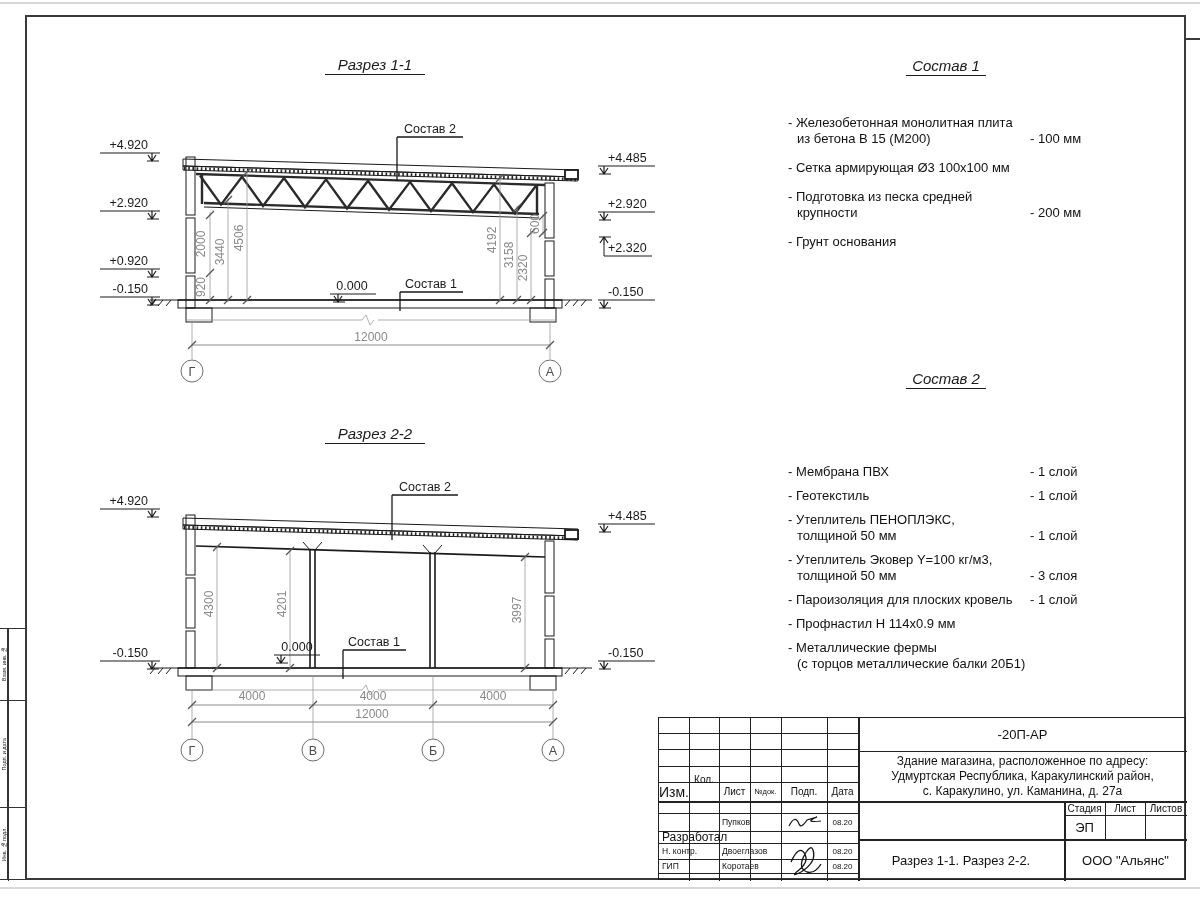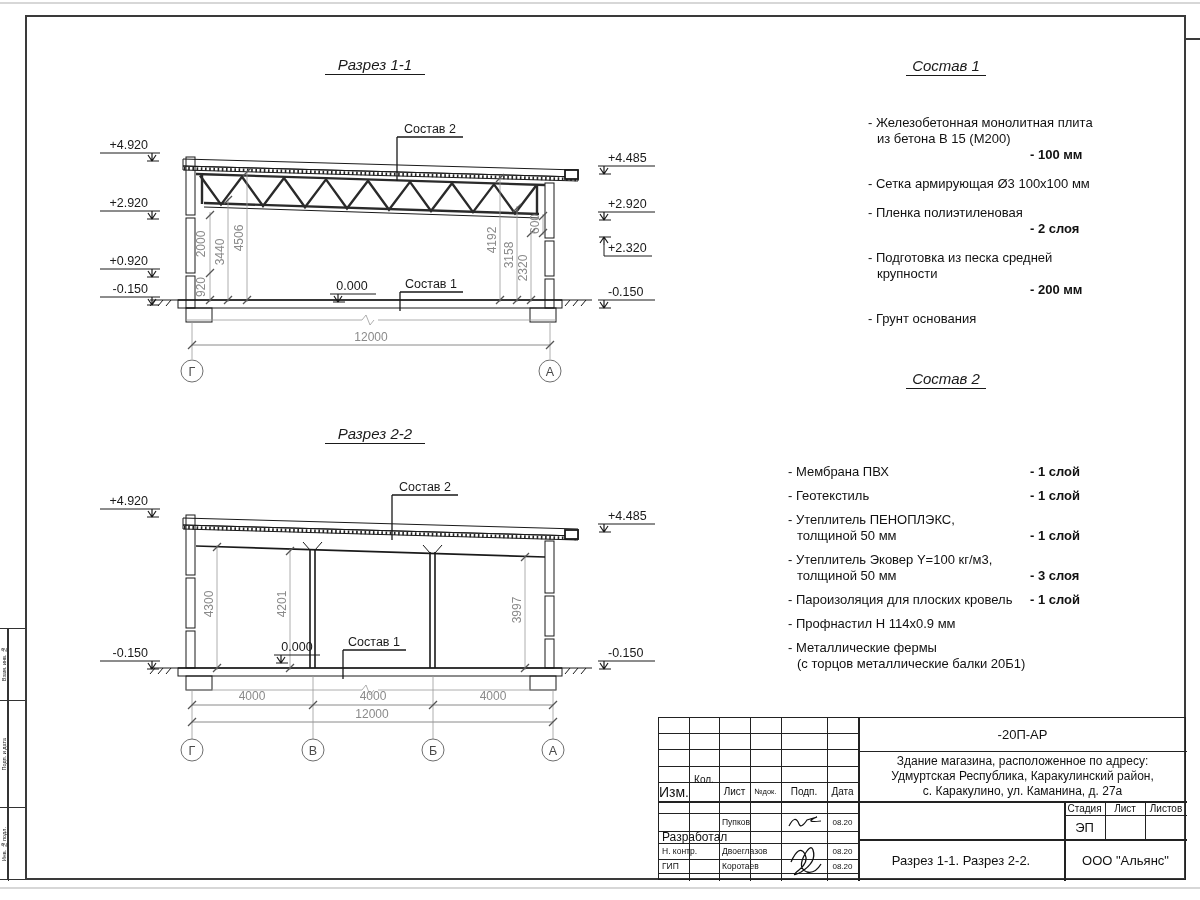--- a/index.html
+++ b/index.html
@@ -23,25 +23,25 @@
   .dimline{stroke:#8a8a8a;stroke-width:1;fill:none;}
   .ext{stroke:#9a9a9a;stroke-width:0.8;fill:none;}
   .leader{stroke:#1a1a1a;stroke-width:1.3;fill:none;}
   .elvmark{stroke:#1a1a1a;stroke-width:1.2;fill:none;}
   .tickline{stroke:#555;stroke-width:1.2;}
   .bubble{stroke:#6f6f6f;stroke-width:1;fill:none;}
 
   
   .slist{position:absolute;width:322px;font-size:13px;line-height:16px;color:#111;}
   .sitem{display:flex;align-items:flex-end;}
-  .s1m{margin-bottom:13px;flex-direction:column;}
+  .s1m{margin-bottom:13px;}
   .s2m{margin-bottom:8px;}
   .stext{width:242px;}
   .l2{padding-left:9px;display:block;}
-  .sval{width:80px;white-space:nowrap;font-weight:bold;}
+  .sval{width:80px;white-space:nowrap;}
 
   
   #tb{position:absolute;left:658px;top:717px;width:528px;height:163px;border:1.6px solid #222;
       box-sizing:border-box;font-size:10px;color:#111;}
   #tb .hl{position:absolute;background:#222;height:1px;}
   #tb .vl{position:absolute;background:#222;width:1px;}
   #tb .cell{position:absolute;display:flex;align-items:center;justify-content:center;text-align:center;}
   #tb .left{justify-content:flex-start;padding-left:3px;box-sizing:border-box;}
 
   
@@ -351,24 +351,20 @@
     <div class="sitem s1m">
       <div class="stext"><span>- Железобетонная  монолитная плита</span>
         <span class="l2">из бетона В 15 (М200)</span></div>
       <div class="sval">- 100 мм</div>
     </div>
     <div class="sitem s1m">
       <div class="stext"><span>- Сетка армирующая Ø3 100х100 мм</span></div>
       <div class="sval"></div>
     </div>
     <div class="sitem s1m">
-      <div class="stext"><span>- Пленка полиэтиленовая</span></div>
-      <div class="sval">-  2 слоя</div>
-    </div>
-    <div class="sitem s1m">
       <div class="stext"><span>- Подготовка из песка средней</span>
         <span class="l2">крупности</span></div>
       <div class="sval">- 200 мм</div>
     </div>
     <div class="sitem s1m">
       <div class="stext"><span>- Грунт основания</span></div>
       <div class="sval"></div>
     </div>
   </div>
 

